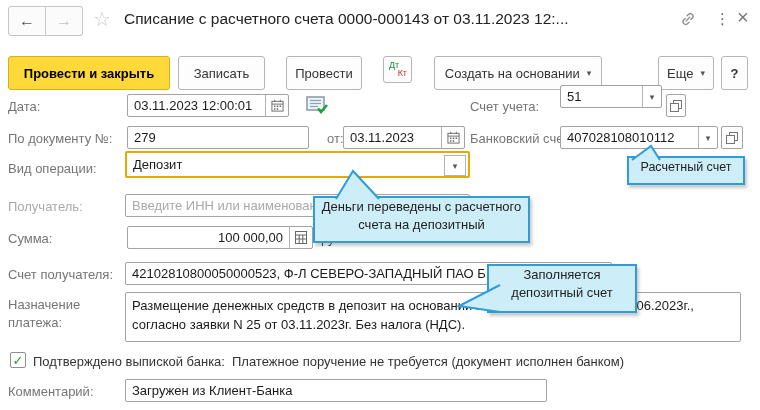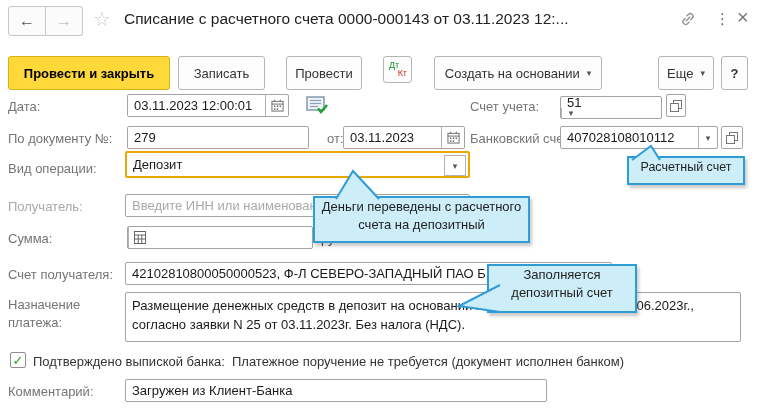--- a/index.html
+++ b/index.html
@@ -138,21 +138,21 @@
   <div class="posted">
     <svg width="22" height="19" viewBox="0 0 22 19">
         <rect x="1" y="1" width="17" height="13" fill="#eef2f6" stroke="#8aa0b4" stroke-width="1.6"></rect>
         <line x1="4" y1="4.5" x2="15" y2="4.5" stroke="#8aa0b4" stroke-width="1.2"></line>
         <line x1="4" y1="7.5" x2="15" y2="7.5" stroke="#8aa0b4" stroke-width="1.2"></line>
         <line x1="4" y1="10.5" x2="12" y2="10.5" stroke="#8aa0b4" stroke-width="1.2"></line>
         <path d="M12 12.5 l3 3.5 l6 -7" fill="none" stroke="#21a038" stroke-width="2.6"></path>
       </svg>
   </div>
   <div class="lbl" style="left:470px;top:99px;">Счет учета:</div>
-  <div class="field" style="left:560px;top:96px;width:102px;flex-direction:column;">
+  <div class="field" style="left:560px;top:85px;width:102px;">
     <div class="val">51</div>
     <div class="seg arrow">▾</div>
   </div>
   <div class="sqbtn" style="left:666px;top:94px;">
     <svg width="12" height="12" viewBox="0 0 12 12">
         <rect x="3.5" y="0.5" width="8" height="8" fill="#fff" stroke="#777"></rect>
         <rect x="0.5" y="3.5" width="8" height="8" fill="#fff" stroke="#777"></rect>
       </svg>
   </div>
 
@@ -199,20 +199,21 @@
     <div class="arrowbox">▾</div>
   </div>
 
   <div class="lbl dim" style="left:8px;top:199px;">Получатель:</div>
   <div class="field" style="left:125px;top:194px;width:345px;">
     <div class="val ph">Введите ИНН или наименование</div>
   </div>
 
   <div class="lbl" style="left:8px;top:231px;">Сумма:</div>
   <div class="field" style="left:127px;top:226px;width:186px;">
+    <div class="val right">100 000,00</div>
     <div class="seg">
       <svg width="12" height="13" viewBox="0 0 12 13">
           <rect x="0.5" y="0.5" width="11" height="12" fill="none" stroke="#666"></rect>
           <line x1="0.5" y1="4" x2="11.5" y2="4" stroke="#666"></line>
           <line x1="4.2" y1="4" x2="4.2" y2="12.5" stroke="#666"></line>
           <line x1="7.8" y1="4" x2="7.8" y2="12.5" stroke="#666"></line>
           <line x1="0.5" y1="8" x2="11.5" y2="8" stroke="#666"></line>
         </svg>
     </div>
   </div>

